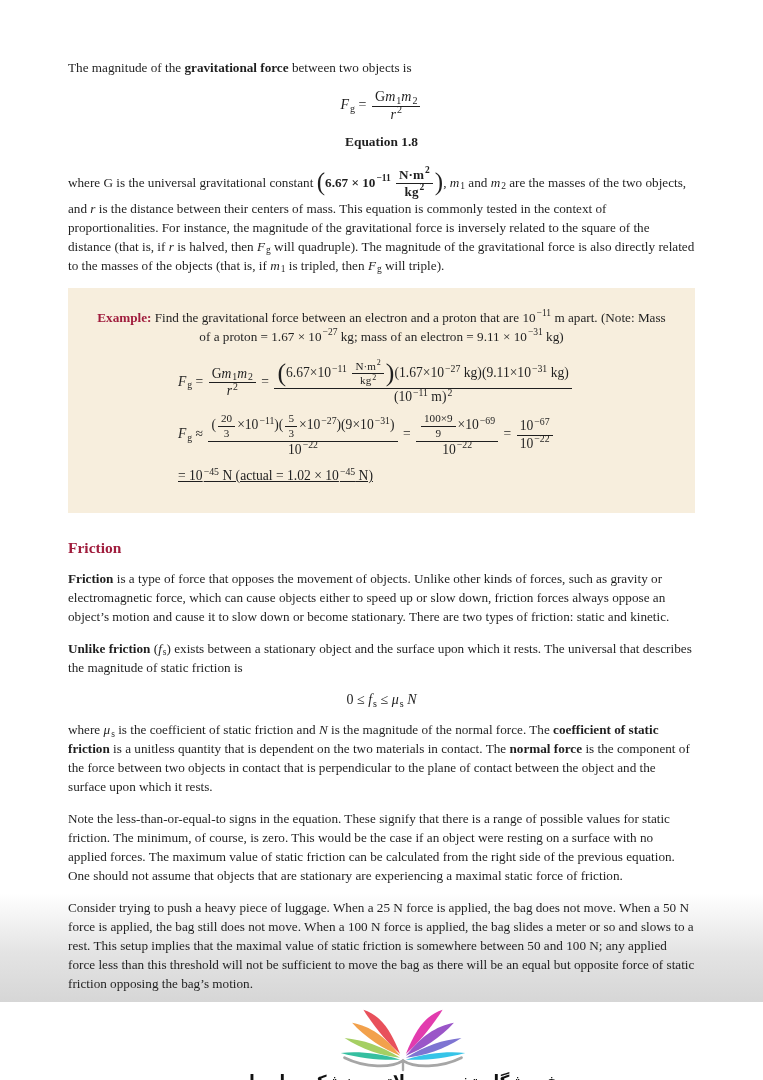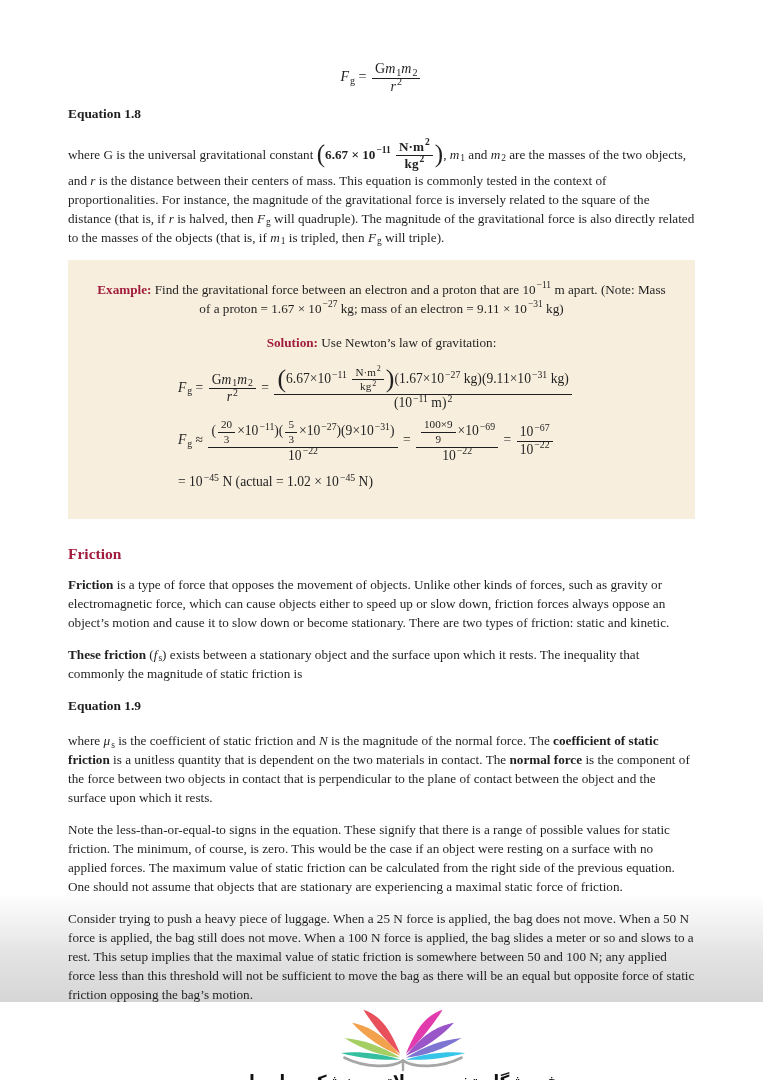--- a/index.html
+++ b/index.html
@@ -28,29 +28,29 @@
   .c-accent{color:var(--accent);}
   .c-green{color:var(--green);}
   .sup{font-size:0.72em;vertical-align:baseline;position:relative;top:-0.55em;padding-left:1px;}
   .sub{font-size:0.72em;vertical-align:baseline;position:relative;top:0.28em;padding-left:1px;}
   .frac{display:inline-block;text-align:center;vertical-align:middle;line-height:1.05;margin:0 2px;}
   .frac .num{display:block;border-bottom:1px solid currentColor;padding:0 3px 1px 3px;}
   .frac .den{display:block;padding-top:1px;text-align:center;}
   .frac .frac{font-size:0.82em;}
   .big{font-size:1.9em;font-weight:normal;vertical-align:middle;line-height:0;position:relative;top:-1px;}
   .eq-display{text-align:center;margin:4px 0 10px 0;font-size:14px;}
-  .eq-caption{text-align:left;font-weight:bold;margin:0 0 16px 0;font-size:13.4px;}
+  .eq-caption{text-align:center;font-weight:bold;margin:0 0 16px 0;font-size:13.4px;}
   .example-box{
     background:var(--boxbg);
     margin:6px 0 24px 0;
     padding:20px 24px 18px 24px;
   }
   .example-box p{margin:0 0 15px 0;text-align:center;}
   .eq-line{margin:0 0 9px 86px;font-size:13.6px;white-space:nowrap;}
-  .eq-line.last{}
+  .eq-line.last{text-decoration:underline;}
   h2.section{
     color:var(--accent);
     font-size:15.5px;margin:10px 0 10px 0;font-weight:bold;
   }
   .footer{
     position:absolute;left:0;bottom:0;width:763px;height:78px;
     background:#ffffff;z-index:2;
     display:flex;align-items:center;justify-content:space-between;
     padding:0;box-sizing:border-box;flex-direction:column;
   }
@@ -70,40 +70,40 @@
 </style>
 </head>
 <body>
 
 <div class="page" style="--accent: #a01d3d; --green: #3fae29; --boxbg: #f7eedd;">
 
   <div class="scan-shadow"></div>
 
   <div class="content">
 
+    <p><span>The magnitude of the </span><span class="b">gravitational force</span><span> between two objects is</span></p>
 
     <div class="eq-display"><span class="i">F</span><span class="sub">g</span><span> = </span><span class="frac"><span class="num"><span>G</span><span class="i">m</span><span class="sub">1</span><span class="i">m</span><span class="sub">2</span></span><span class="den"><span class="i">r</span><span class="sup">2</span></span></span></div>
     <div class="eq-caption">Equation 1.8</div>
 
     <p><span>where G is the universal gravitational constant </span><span class="big">(</span><span class="b">6.67 × 10</span><span class="sup b">−11</span><span class="b"> </span><span class="frac"><span class="num"><span class="b">N·m</span><span class="sup b">2</span></span><span class="den"><span class="b">kg</span><span class="sup b">2</span></span></span><span class="big">)</span><span>, </span><span class="i">m</span><span class="sub">1</span><span> and </span><span class="i">m</span><span class="sub">2</span><span> are the masses of the two objects, and </span><span class="i">r</span><span> is the distance between their centers of mass. This equation is commonly tested in the context of proportionalities. For instance, the magnitude of the gravitational force is inversely related to the square of the distance (that is, if </span><span class="i">r</span><span> is halved, then </span><span class="i">F</span><span class="sub">g</span><span> will quadruple). The magnitude of the gravitational force is also directly related to the masses of the objects (that is, if </span><span class="i">m</span><span class="sub">1</span><span> is tripled, then </span><span class="i">F</span><span class="sub">g</span><span> will triple).</span></p>
 
     <div class="example-box">
       <p><span class="b c-accent">Example:</span><span> Find the gravitational force between an electron and a proton that are 10</span><span class="sup">−11</span><span> m apart. (Note: Mass of a proton = 1.67 × 10</span><span class="sup">−27</span><span> kg; mass of an electron = 9.11 × 10</span><span class="sup">−31</span><span> kg)</span></p>
-      <p><span class="b c-accent">Solution:</span><span> Use Newton’s law of gravitation:</span></p>
       <div class="eq-line"><span class="i">F</span><span class="sub">g</span><span>  =  </span><span class="frac"><span class="num"><span>G</span><span class="i">m</span><span class="sub">1</span><span class="i">m</span><span class="sub">2</span></span><span class="den"><span class="i">r</span><span class="sup">2</span></span></span><span> = </span><span class="frac"><span class="num"><span class="big">(</span><span>6.67×10</span><span class="sup">−11</span><span> </span><span class="frac"><span class="num"><span>N·m</span><span class="sup">2</span></span><span class="den"><span>kg</span><span class="sup">2</span></span></span><span class="big">)</span><span>(1.67×10</span><span class="sup">−27</span><span> kg)(9.11×10</span><span class="sup">−31</span><span> kg)</span></span><span class="den"><span>(10</span><span class="sup">−11</span><span> m)</span><span class="sup">2</span></span></span></div>
       <div class="eq-line"><span class="i">F</span><span class="sub">g</span><span>  ≈  </span><span class="frac"><span class="num"><span>(</span><span class="frac"><span class="num"><span>20</span></span><span class="den"><span>3</span></span></span><span>×10</span><span class="sup">−11</span><span>)(</span><span class="frac"><span class="num"><span>5</span></span><span class="den"><span>3</span></span></span><span>×10</span><span class="sup">−27</span><span>)(9×10</span><span class="sup">−31</span><span>)</span></span><span class="den"><span>10</span><span class="sup">−22</span></span></span><span> = </span><span class="frac"><span class="num"><span class="frac"><span class="num"><span>100×9</span></span><span class="den"><span>9</span></span></span><span>×10</span><span class="sup">−69</span></span><span class="den"><span>10</span><span class="sup">−22</span></span></span><span> = </span><span class="frac"><span class="num"><span>10</span><span class="sup">−67</span></span><span class="den"><span>10</span><span class="sup">−22</span></span></span></div>
       <div class="eq-line last"><span>=  10</span><span class="sup">−45</span><span> N (actual = 1.02 × 10</span><span class="sup">−45</span><span> N)</span></div>
     </div>
 
     <h2 class="section">Friction</h2>
 
     <p><span class="b">Friction</span><span> is a type of force that opposes the movement of objects. Unlike other kinds of forces, such as gravity or electromagnetic force, which can cause objects either to speed up or slow down, friction forces always oppose an object’s motion and cause it to slow down or become stationary. There are two types of friction: static and kinetic.</span></p>
-    <p><span class="b">These friction</span><span> (</span><span class="i">f</span><span class="sub">s</span><span>) exists between a stationary object and the surface upon which it rests. The inequality that commonly the magnitude of static friction is</span></p>
+    <p><span class="b">Unlike friction</span><span> (</span><span class="i">f</span><span class="sub">s</span><span>) exists between a stationary object and the surface upon which it rests. The universal that describes the magnitude of static friction is</span></p>
 
-    <div class="eq-caption">Equation 1.9</div>
+    <div class="eq-display"><span>0 ≤ </span><span class="i">f</span><span class="sub">s</span><span> ≤ </span><span class="i">μ</span><span class="sub">s</span><span> </span><span class="i">N</span></div>
 
     <p><span>where </span><span class="i">μ</span><span class="sub">s</span><span> is the coefficient of static friction and </span><span class="i">N</span><span> is the magnitude of the normal force. The </span><span class="b">coefficient of static friction</span><span> is a unitless quantity that is dependent on the two materials in contact. The </span><span class="b">normal force</span><span> is the component of the force between two objects in contact that is perpendicular to the plane of contact between the object and the surface upon which it rests.</span></p>
     <p><span>Note the less-than-or-equal-to signs in the equation. These signify that there is a range of possible values for static friction. The minimum, of course, is zero. This would be the case if an object were resting on a surface with no applied forces. The maximum value of static friction can be calculated from the right side of the previous equation. One should not assume that objects that are stationary are experiencing a maximal static force of friction.</span></p>
     <p><span>Consider trying to push a heavy piece of luggage. When a 25 N force is applied, the bag does not move. When a 50 N force is applied, the bag still does not move. When a 100 N force is applied, the bag slides a meter or so and slows to a rest. This setup implies that the maximal value of static friction is somewhere between 50 and 100 N; any applied force less than this threshold will not be sufficient to move the bag as there will be an equal but opposite force of static friction opposing the bag’s motion.</span></p>
 
   </div>
 
   <div class="footer">
     <svg class="logo" width="132" height="70" viewBox="0 0 140 74">
 

